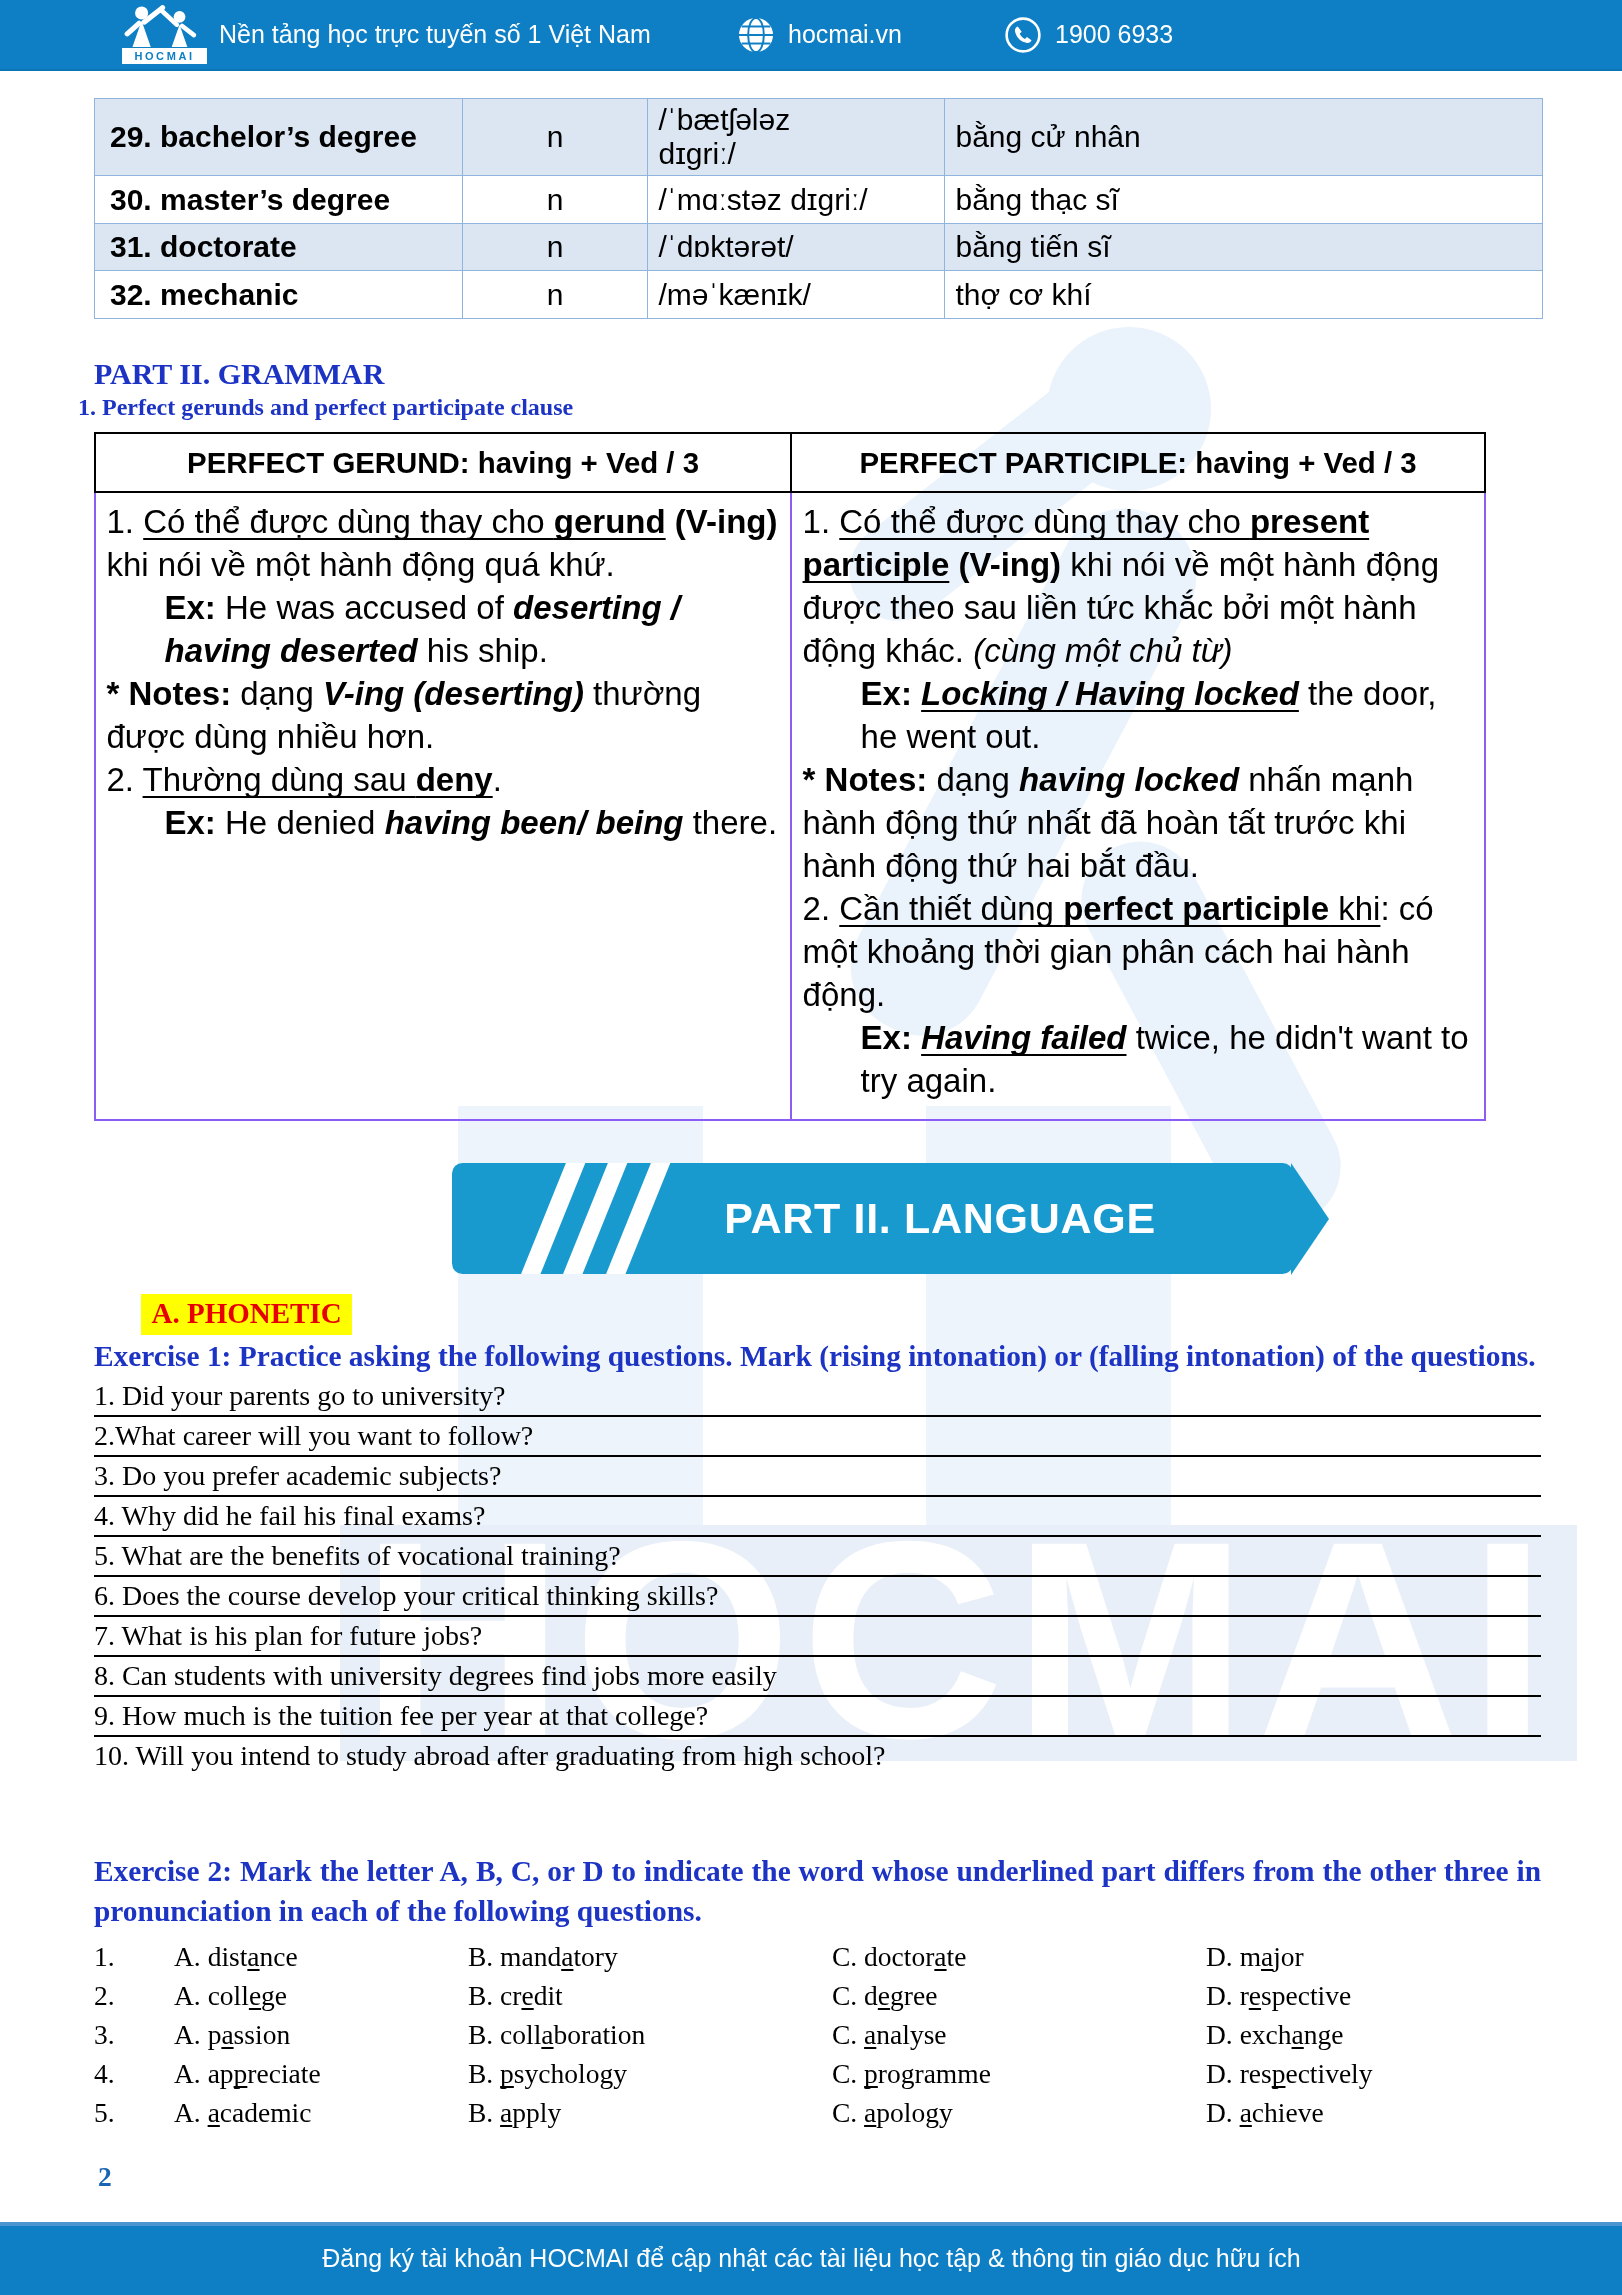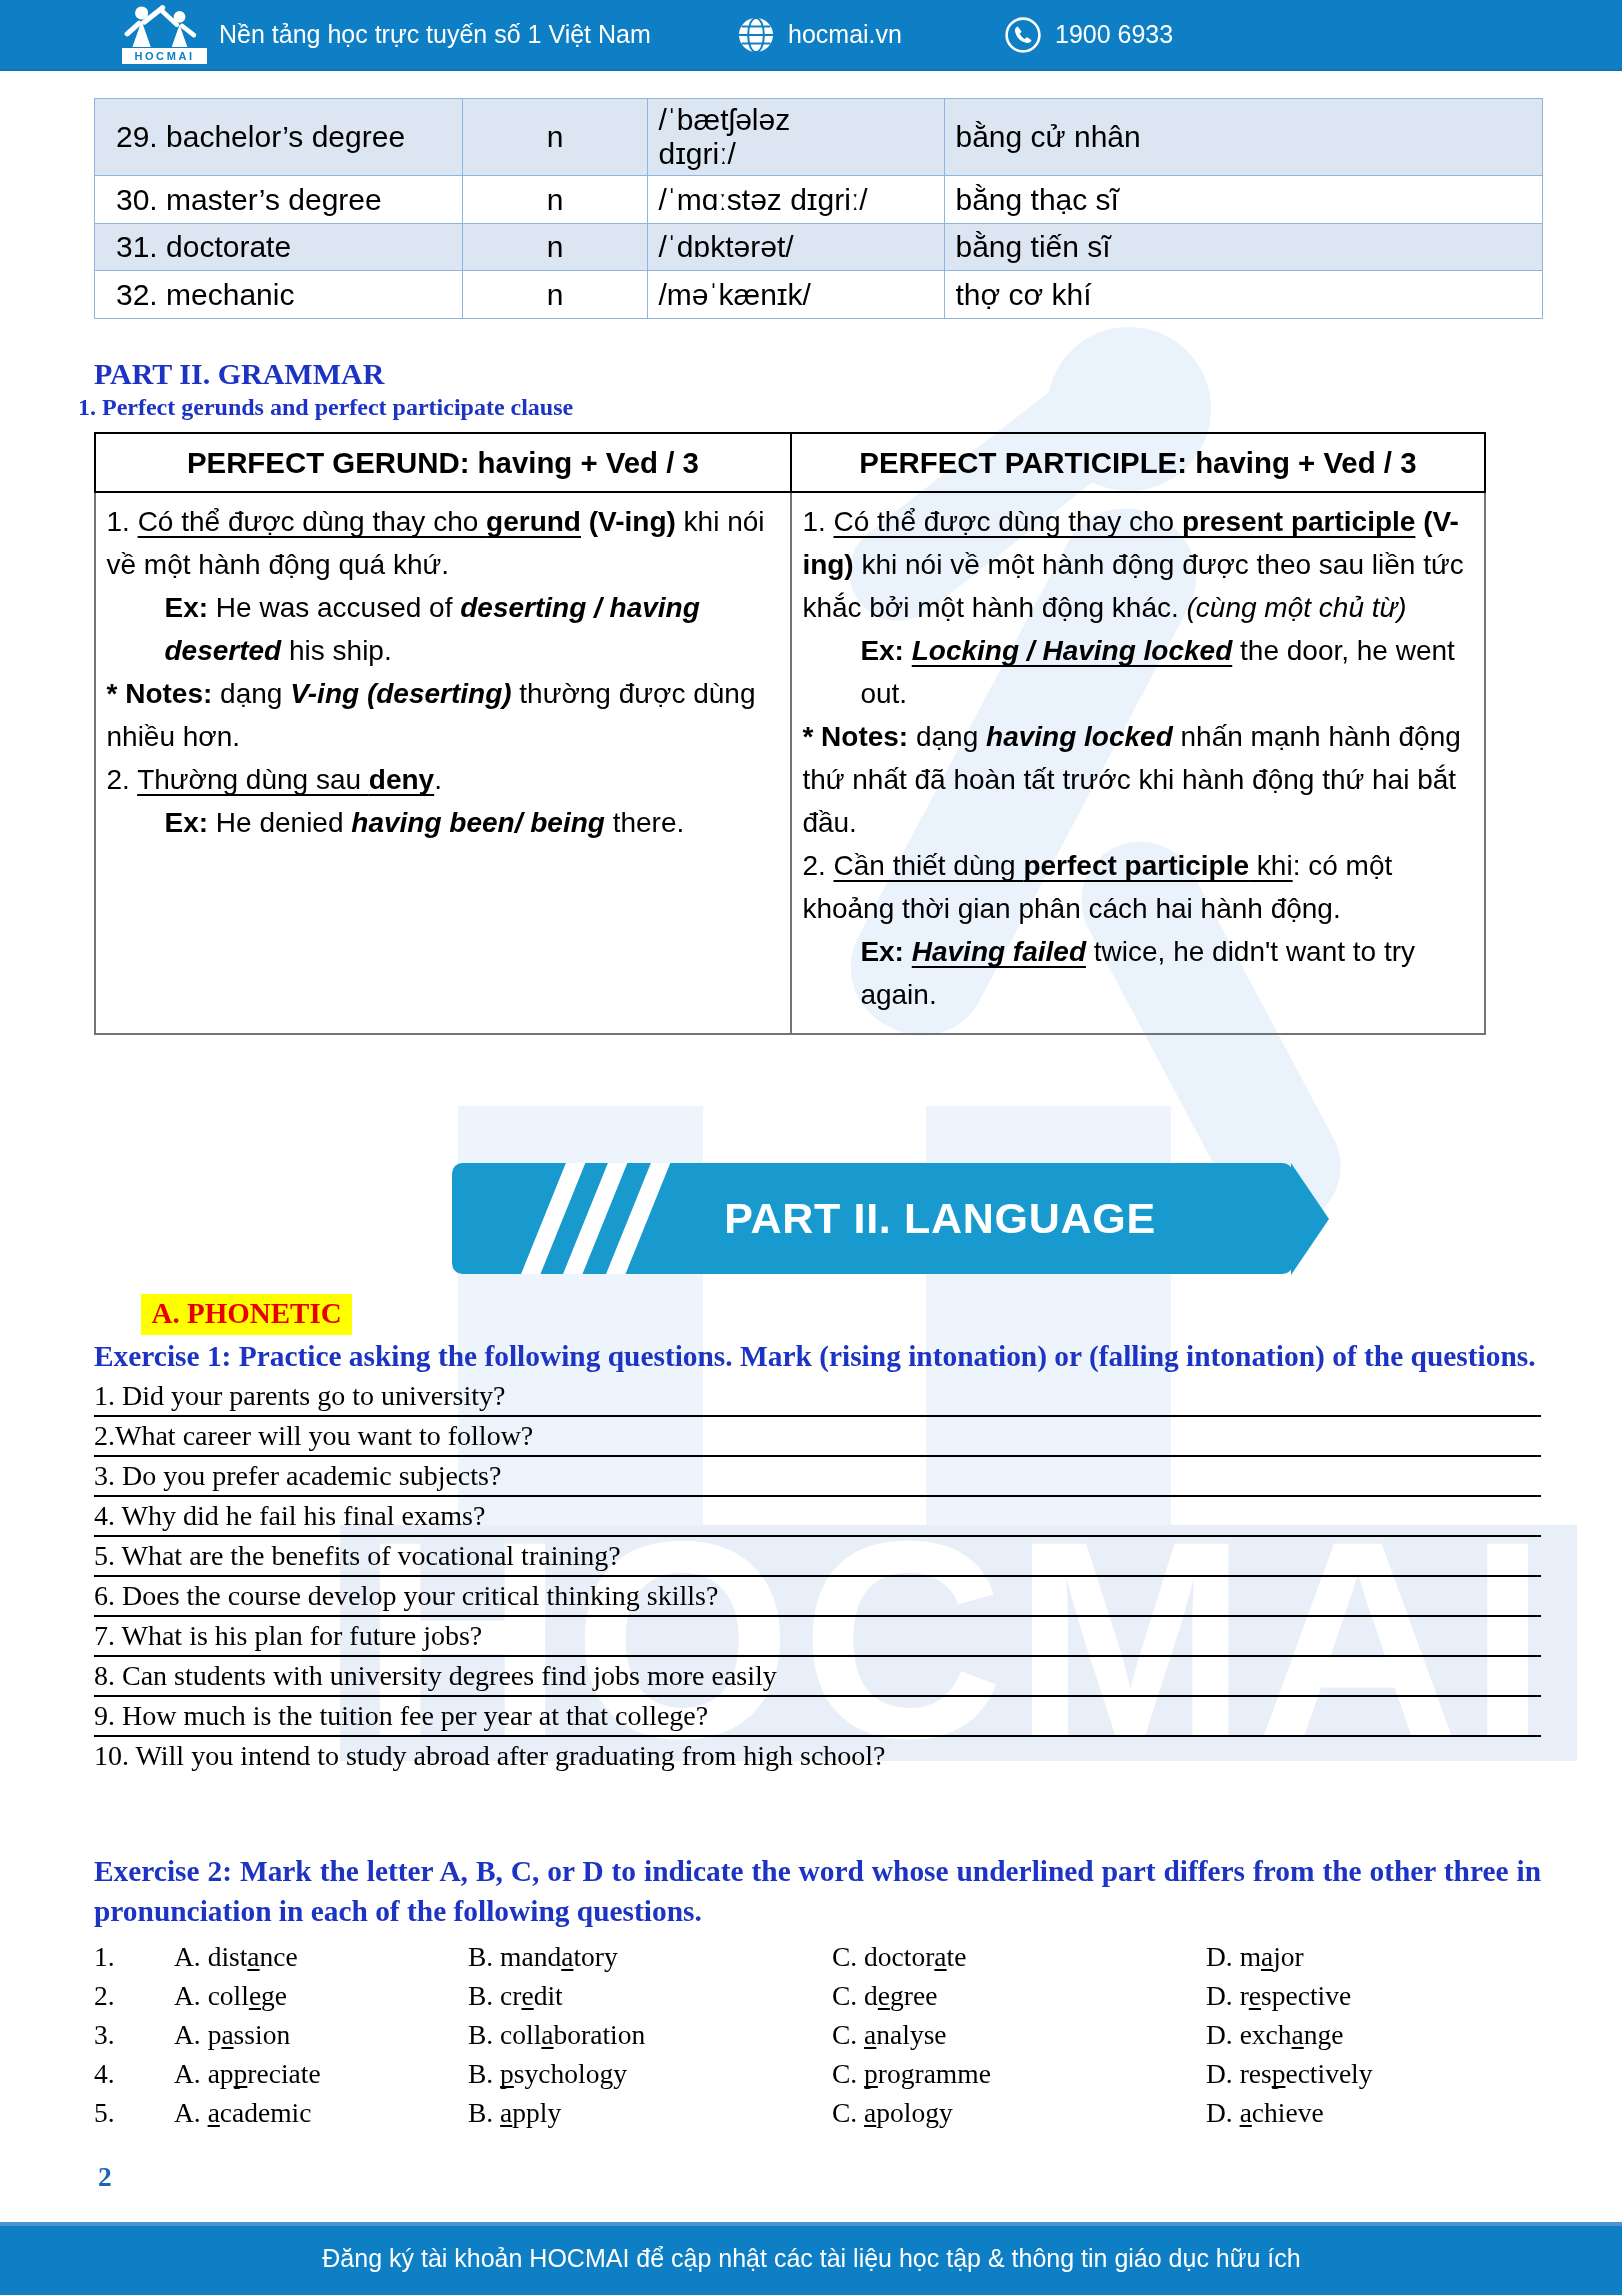--- a/index.html
+++ b/index.html
@@ -33,38 +33,38 @@
   .phone{left:1004px;}
   .htxt{top:0;height:69px;line-height:69px;color:#ffffff;font-size:25px;}
   .web{left:788px;}
   .phonenum{left:1055px;}
   .source{left:1238px;}
 
   
   .vocab{left:94px;top:98px;width:1447px;border-collapse:collapse;table-layout:fixed;}
   .vocab td{border:1.3px solid #8fb4dd;font-size:30px;vertical-align:middle;overflow:hidden;}
   .vocab tr.alt{background:#dbe6f2;}
-  .vocab .c-word{font-weight:normal;padding-left:21px;}
+  .vocab .c-word{font-weight:bold;padding-left:15px;}
   .vocab .c-pos{text-align:center;}
   .vocab .c-ipa{padding-left:10.5px;}
   .vocab .c-ipa span{display:block;line-height:34px;}
   .vocab .c-mean{padding-left:10.5px;}
   .vr1{height:77px;} .vr2{height:48px;} .vr3{height:47px;} .vr4{height:48px;}
 
   
   .royal{color:#1c33c4;font-family:"Liberation Serif",serif;font-weight:bold;}
   .h-grammar{left:94px;top:357px;font-size:30px;}
   .h-sub{left:78px;top:394px;font-size:24px;}
 
   
   .gram{left:94px;top:432px;width:1392px;border-collapse:collapse;background:transparent;}
   .gram th{border:2px solid #000;height:55px;font-size:29.4px;font-weight:bold;text-align:center;
            font-family:"Liberation Sans",sans-serif;background:transparent;}
-  .gram td{border:2px solid #737373;width:724px;vertical-align:top;padding:6.5px 10.5px 17px 10.5px;
-           font-size:28px;line-height:43px;background:transparent;}
+  .gram td{border:2px solid #8b5cf6;width:724px;vertical-align:top;padding:6.5px 10.5px 17px 10.5px;
+           font-size:33px;line-height:43px;background:transparent;}
   .para{margin:0;}
   .para.ex{padding-left:58px;}
   .b{font-weight:bold;}
   .i{font-style:italic;}
   .u{text-decoration:underline;text-decoration-thickness:2px;text-underline-offset:4.6px;
      text-decoration-skip-ink:none;}
 
   
   .banner{left:452px;top:1163px;width:841px;height:111px;background:#199ace;border-radius:10.5px;overflow:hidden;}
   .stripe{position:absolute;top:-29.4px;width:18.3px;height:170px;background:#ffffff;transform:rotate(22deg);}

